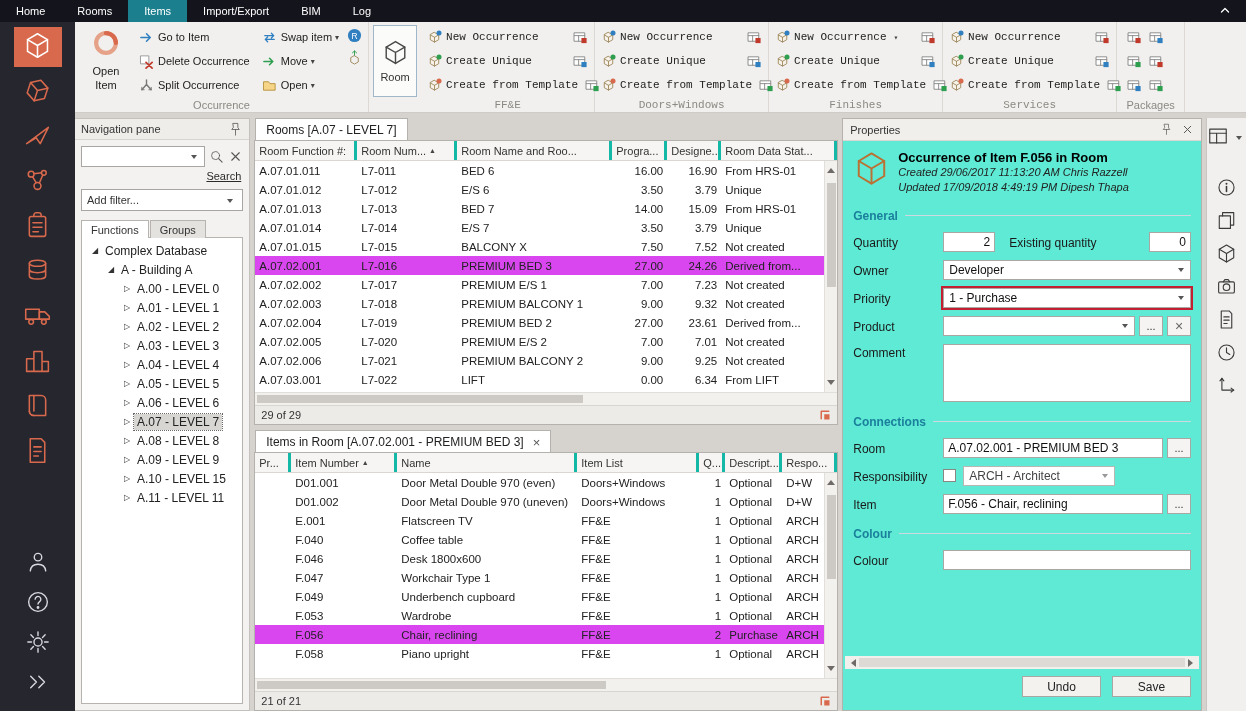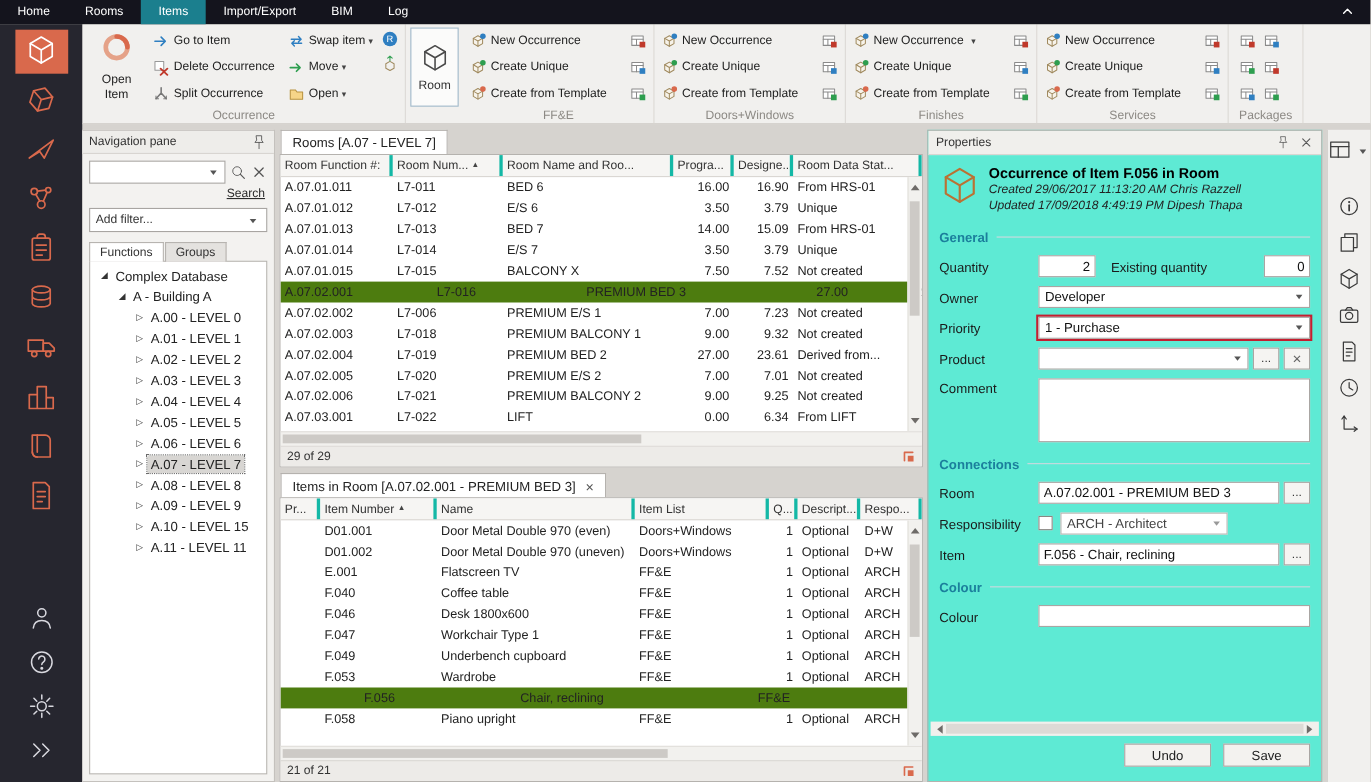--- a/index.html
+++ b/index.html
@@ -32,21 +32,21 @@
   .big-btn svg { width:30px; height:30px; margin-bottom:3px; }
   .rg-col { display:flex; flex-direction:column; margin-left:4px; }
   .small-btn { display:flex; align-items:center; height:24px; font-size:11px; padding:0 4px; white-space:nowrap; }
   .ric svg { width:15px; height:15px; display:block; }
   .small-btn .ric { margin-right:4px; }
   .caret-txt { font-size:8px; margin-left:3px; color:#444; }
   .side-ics { display:flex; flex-direction:column; align-items:center; margin-left:4px; padding-top:3px; }
   .side-ics .ric { margin-bottom:7px; }
   .room-btn { width:44px; margin:3px 4px 15px; border:1px solid #9fb7c8; background:#fbfbfa; display:flex; flex-direction:column; align-items:center; justify-content:center; font-size:11px; color:#333; }
   .room-btn svg { width:27px; height:27px; margin-bottom:3px; color:#4a4a4a; }
-  .rgroup.std { width:174px; }
+  .rgroup.std { width:174px;font-family:Liberation Mono, monospace; }
   .g-rows { display:flex; flex-direction:column; width:100%; }
   .g-row { display:flex; align-items:center; height:24px; font-size:11px; white-space:nowrap; }
   .g-row .g-lbl { margin:0 4px 0 4px; }
   .g-row .right { margin-left:auto; }
   .rgroup.packages { width:68px; }
   .pk-grid { display:grid; grid-template-columns:22px 22px; grid-auto-rows:24px; align-items:center; justify-items:center; }
   .ribbon-filler { flex:1; }
 
   
   .content { position:absolute; left:75px; top:113px; right:0; bottom:0; display:flex; gap:4px; padding-top:5px; background:#d6d3cf; }
@@ -80,21 +80,21 @@
   .tabstrip { height:23px; display:flex; align-items:flex-end; padding-left:1px; }
   .tab { background:#fff; border:1px solid #b5b2ae; border-bottom:none; padding:0 10px; height:23px; display:flex; align-items:center; gap:9px; font-size:12px; color:#222; }
   .tab-close { color:#555; font-size:13px; line-height:1; }
   .panel-body { flex:1; background:#fff; border:1px solid #b5b2ae; margin-top:-1px; display:flex; flex-direction:column; overflow:hidden; }
   .thead { display:flex; height:20px; background:#f6f5f3; border-bottom:1px solid #dad7d3; flex:none; }
   .th { display:flex; align-items:center; padding:0 4px; font-size:11px; color:#333; border-right:3px solid #14b8a6; overflow:hidden; white-space:nowrap; flex:none; }
   .sort { margin-left:3px; font-size:7px; color:#444; }
   .rows-area { flex:1; position:relative; overflow:hidden; }
   .tbody { margin-right:13px; }
   .tr { display:flex; height:19px; align-items:center; }
-  .tr.selected { background:#4d7c0f;gap:36px; }
+  .tr.selected { background:#d946ef; }
   .td { padding:0 4px; font-size:11.5px; white-space:nowrap; overflow:hidden; flex:none; }
   .num { text-align:right; }
   
   .rooms-tbl .c0 { width:102px; } .rooms-tbl .c1 { width:100px; } .rooms-tbl .c2 { width:155px; }
   .rooms-tbl .c3 { width:55px; } .rooms-tbl .c4 { width:54px; } .rooms-tbl .c5 { flex:1; min-width:0; }
   
   .items-tbl .c0 { width:36px; } .items-tbl .c1 { width:106px; } .items-tbl .c2 { width:180px; }
   .items-tbl .c3 { width:122px; } .items-tbl .c4 { width:26px; } .items-tbl .c5 { width:57px; }
   .items-tbl .c6 { flex:1; min-width:0; }
 
@@ -834,21 +834,21 @@
                 <div class="tr selected">
                   <span class="td c0">A.07.02.001</span>
                   <span class="td c1">L7-016</span>
                   <span class="td c2">PREMIUM BED 3</span>
                   <span class="td c3 num">27.00</span>
                   <span class="td c4 num">24.26</span>
                   <span class="td c5">Derived from...</span>
                 </div>
                 <div class="tr">
                   <span class="td c0">A.07.02.002</span>
-                  <span class="td c1">L7-006</span>
+                  <span class="td c1">L7-017</span>
                   <span class="td c2">PREMIUM E/S 1</span>
                   <span class="td c3 num">7.00</span>
                   <span class="td c4 num">7.23</span>
                   <span class="td c5">Not created</span>
                 </div>
                 <div class="tr">
                   <span class="td c0">A.07.02.003</span>
                   <span class="td c1">L7-018</span>
                   <span class="td c2">PREMIUM BALCONY 1</span>
                   <span class="td c3 num">9.00</span>

